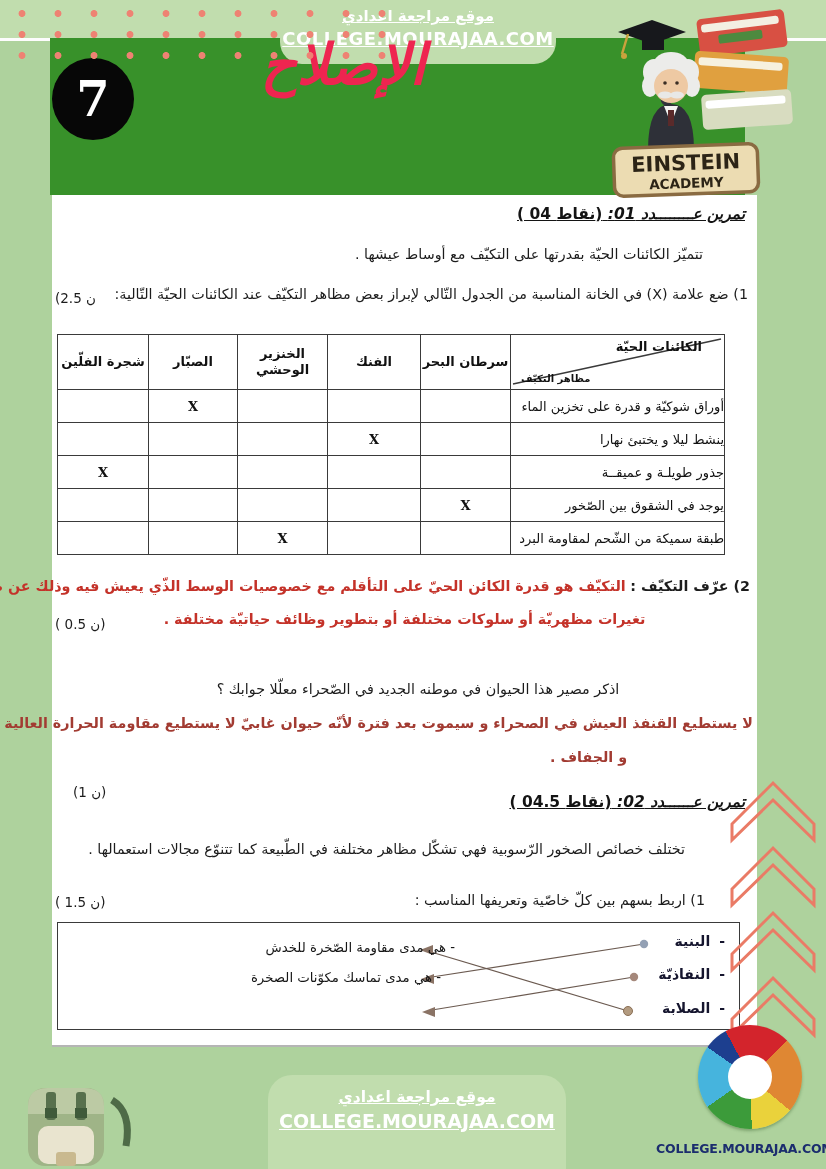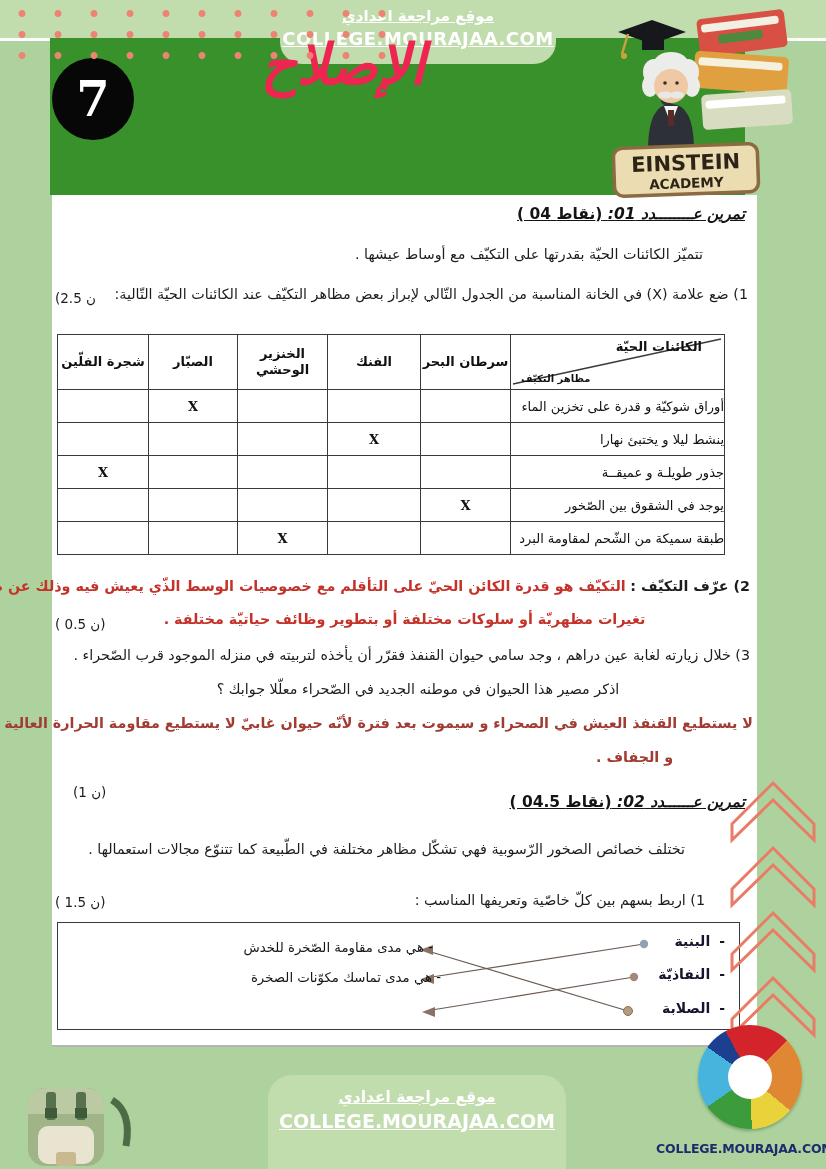--- a/index.html
+++ b/index.html
@@ -192,24 +192,23 @@
     </tbody>
       </table>
 
     <div class="abs txt" style="right:7px;top:383px;">
       <span style="font-weight:bold;">2) عرّف التكيّف :</span>
       <span class="red">التكيّف هو قدرة الكائن الحيّ على التأقلم مع خصوصيات الوسط الذّي يعيش فيه وذلك عن طريق</span>
     </div>
     <div class="abs txt red" style="right:0;left:0;top:416px;text-align:center;">تغيرات مظهريّة أو سلوكات مختلفة أو بتطوير وظائف حياتيّة مختلفة .</div>
     <div class="abs pts-left" style="left:3px;top:421px;">( 0.5 ن)</div>
 
-    <div class="abs txt" style="right:7px;top:452px;">3) خلال زيارته لغابة عين دراهم ، وجد سامي حيوان القنفذ فقرّر أن يأخذه لتربيته في منزله الموجود قرب الصّحراء .</div>
     <div class="abs txt" style="right:0;left:0;top:486px;text-align:center;padding-left:27px;">اذكر مصير هذا الحيوان في موطنه الجديد في الصّحراء معلّلا جوابك ؟</div>
     <div class="abs txt dkred" style="right:4px;top:520px;">لا يستطيع القنفذ العيش في الصحراء و سيموت بعد فترة لأنّه حيوان غابيّ لا يستطيع مقاومة الحرارة العالية</div>
-    <div class="abs txt dkred" style="left:498px;top:554px;margin-left:46px;">و الجفاف .</div>
+    <div class="abs txt dkred" style="left:498px;top:554px;">و الجفاف .</div>
     <div class="abs pts-left" style="left:21px;top:589px;">(1 ن)</div>
 
     <div class="abs ex-head" style="right:12px;top:598px;">
       <span>تمرين عــــــدد 02:</span>
       <span class="pts" dir="ltr">( 04.5 نقاط)</span>
     </div>
 
     <div class="abs txt" style="right:72px;top:646px;">تختلف خصائص الصخور الرّسوبية فهي تشكّل مظاهر مختلفة في الطّبيعة كما تتنوّع مجالات استعمالها .</div>
     <div class="abs txt" style="right:52px;top:697px;">1)   اربط بسهم بين كلّ خاصّية وتعريفها المناسب :</div>
     <div class="abs pts-left" style="left:3px;top:699px;">( 1.5 ن)</div>
@@ -232,21 +231,21 @@
         <span>البنية</span>
       </div>
       <div class="prop-row" style="top:43px;">
         <span>-</span>
         <span>النفاذيّة</span>
       </div>
       <div class="prop-row" style="top:77px;">
         <span>-</span>
         <span>الصلابة</span>
       </div>
-      <div class="def-row" style="right:306px;top:17px;margin-left:40px;">- هي مدى مقاومة الصّخرة للخدش</div>
+      <div class="def-row" style="right:284px;top:17px;margin-left:40px;">- هي مدى مقاومة الصّخرة للخدش</div>
       <div class="def-row" style="right:298px;top:47px;">- هي مدى تماسك مكوّنات  الصخرة</div>
     </div>
   </div>
 
   <svg class="abs chevrons" width="88" height="262" viewBox="0 0 88 262">
     <g fill="none" stroke="#ea7b66" stroke-width="3">
       <polygon points="3,44 44,3 85,44 85,60 44,20 3,60"></polygon>
       <polygon points="3,109 44,68 85,109 85,125 44,85 3,125"></polygon>
       <polygon points="3,174 44,133 85,174 85,190 44,150 3,190"></polygon>
       <polygon points="3,239 44,198 85,239 85,255 44,215 3,255"></polygon>

